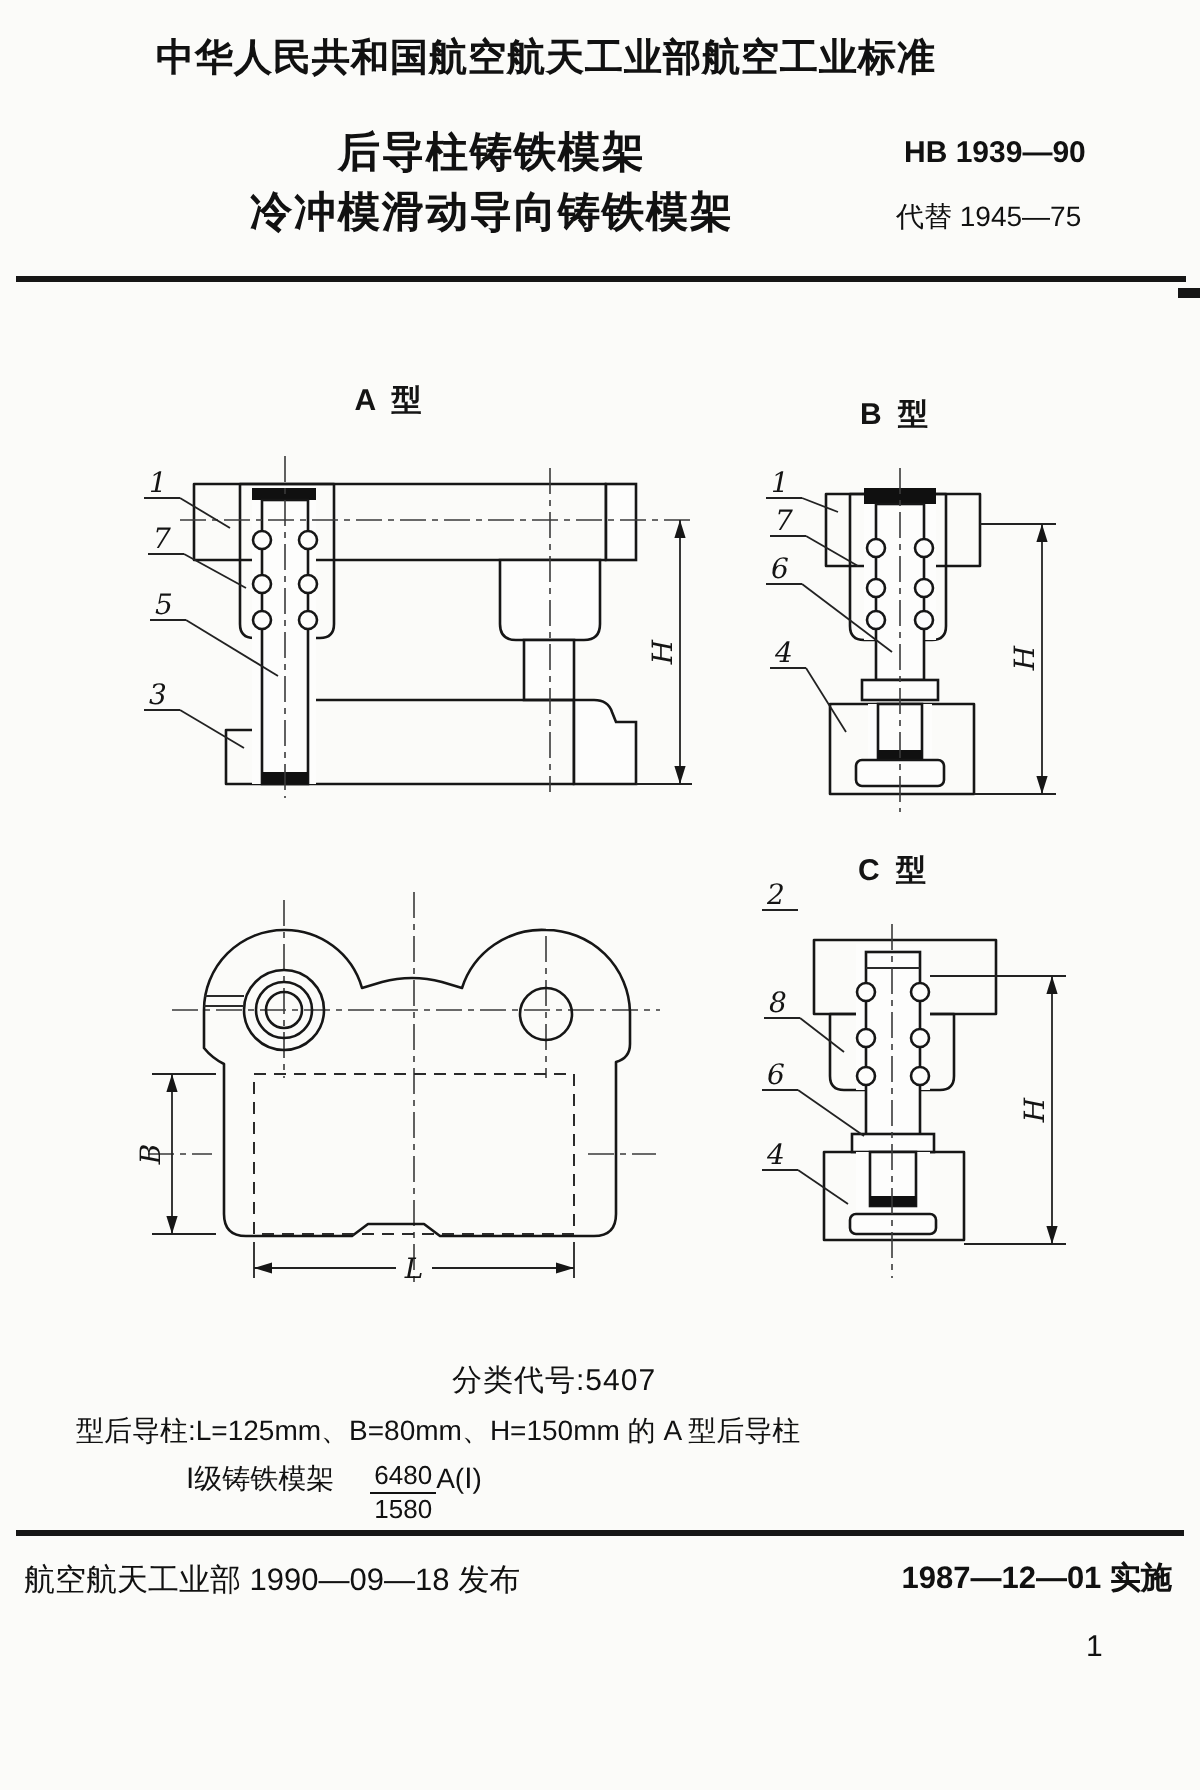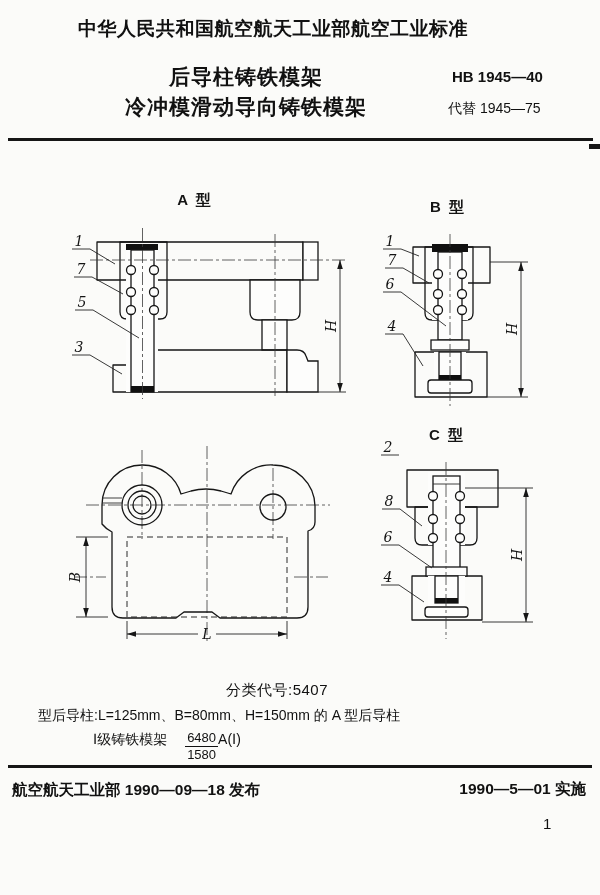--- a/index.html
+++ b/index.html
@@ -24,21 +24,21 @@
   .rule-top{top:138px;left:8px;width:585px;height:3px;background:#161616;}
   .rule-tick{top:144px;left:589px;width:11px;height:5px;background:#161616;}
   .rule-bottom{top:765px;left:8px;width:584px;height:2.5px;background:#161616;}
   .classification{top:681px;left:226px;font-size:15px;letter-spacing:.5px;}
   .marking1{top:707px;left:38px;font-size:14px;white-space:nowrap;}
   .marking2{top:731px;left:93px;font-size:14px;display:flex;white-space:nowrap;}
   .marking2 .gap{display:inline-block;width:18px;}
   .fraction{display:inline-block;text-align:center;font-size:13px;line-height:1.1;vertical-align:middle;}
   .fraction .num{display:block;border-bottom:1.4px solid #111;padding:0 2px 1px 2px;}
   .fraction .den{display:block;padding-top:1px;}
-  .footer-issued{top:780px;left:12px;font-size:15.5px;font-weight:bold;white-space:nowrap;}
+  .footer-issued{top:780px;left:12px;font-size:15.5px;font-weight:normal;white-space:nowrap;}
   .footer-impl{top:779px;right:14px;font-size:15.5px;font-weight:bold;white-space:nowrap;}
   .page-num{top:815px;left:543px;font-size:15px;}
   svg{position:absolute;overflow:visible;}
   svg .outline{fill:none;stroke:#161616;stroke-width:1.3;stroke-linejoin:round;}
   svg .thin{fill:none;stroke:#2a2a2a;stroke-width:.9;}
   svg .white{fill:#fdfdfc;stroke:#161616;stroke-width:1.3;}
   svg .solid{fill:#101010;stroke:none;}
   svg .center{fill:none;stroke:#3a3a3a;stroke-width:.8;stroke-dasharray:13 3 3 3;}
   svg .dashed{fill:none;stroke:#2a2a2a;stroke-width:1;stroke-dasharray:6 4;}
   svg .dim{fill:none;stroke:#222;stroke-width:.9;}
@@ -51,21 +51,21 @@
 </style>
 </head>
 <body>
 
 <div class="abs std-header">中华人民共和国航空航天工业部航空工业标准</div>
 
 <div class="abs title-block">
   <div class="title-line">后导柱铸铁模架</div>
   <div class="title-line">冷冲模滑动导向铸铁模架</div>
 </div>
-<div class="abs std-no">HB 1945—40</div>
+<div class="abs std-no">HB 1939—90</div>
 <div class="abs std-supersede">代替 1945—75</div>
 
 <div class="abs rule-top"></div>
 <div class="abs rule-tick"></div>
 
 <svg class="abs" style="left:60px;top:188px" width="290" height="215" viewBox="0 0 290 215">
   <defs>
     <pattern id="hA" patternUnits="userSpaceOnUse" width="7" height="7">
       <path d="M-1,1 l2,-2 M0,7 L7,0 M6,8 l2,-2" stroke="#2b2b2b" stroke-width=".8"></path>
     </pattern>
@@ -296,14 +296,14 @@
   <span class="gap"></span>
   <span class="fraction">
     <span class="num">6480</span>
     <span class="den">1580</span>
   </span>
   <span>A(Ⅰ)</span>
 </div>
 
 <div class="abs rule-bottom"></div>
 <div class="abs footer-issued">航空航天工业部 1990—09—18 发布</div>
-<div class="abs footer-impl">1990—5—01 实施</div>
+<div class="abs footer-impl">1987—12—01 实施</div>
 <div class="abs page-num">1</div>
 
 </body></html>

